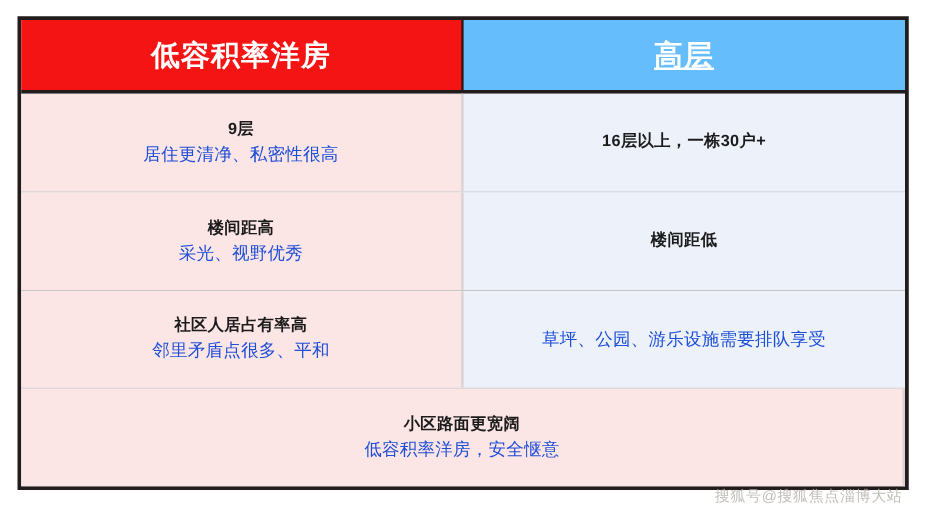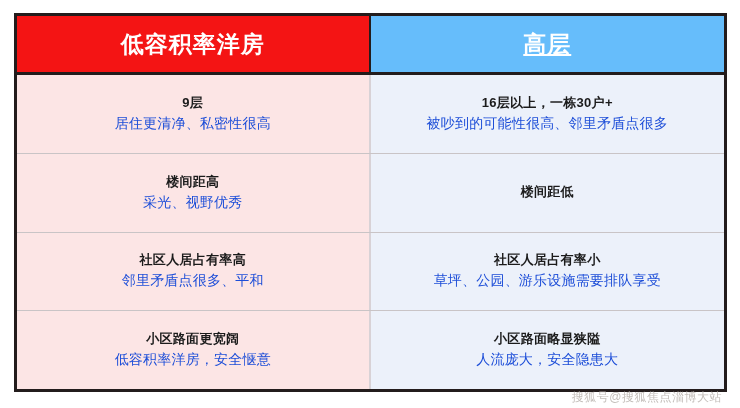--- a/index.html
+++ b/index.html
@@ -132,52 +132,46 @@
 
   <div class="table-body">
 
     <div class="table-row">
       <div class="body-cell left">
         <div class="cell-title">9层</div>
         <div class="cell-sub">居住更清净、私密性很高</div>
       </div>
       <div class="body-cell right">
         <div class="cell-title">16层以上，一栋30户+</div>
-        <div class="cell-sub">被吵到的可能性很高、邻里矛盾点很多</div>
       </div>
     </div>
 
     <div class="table-row">
       <div class="body-cell left">
         <div class="cell-title">楼间距高</div>
         <div class="cell-sub">采光、视野优秀</div>
       </div>
       <div class="body-cell right">
         <div class="cell-title">楼间距低</div>
       </div>
     </div>
 
     <div class="table-row">
       <div class="body-cell left">
         <div class="cell-title">社区人居占有率高</div>
         <div class="cell-sub">邻里矛盾点很多、平和</div>
       </div>
       <div class="body-cell right">
-        <div class="cell-title">社区人居占有率小</div>
         <div class="cell-sub">草坪、公园、游乐设施需要排队享受</div>
       </div>
     </div>
 
     <div class="table-row">
       <div class="body-cell left">
         <div class="cell-title">小区路面更宽阔</div>
         <div class="cell-sub">低容积率洋房，安全惬意</div>
       </div>
-      <div class="body-cell right">
-        <div class="cell-title">小区路面略显狭隘</div>
-        <div class="cell-sub">人流庞大，安全隐患大</div>
-      </div>
     </div>
 
   </div>
 </div>
 
 <div class="watermark">搜狐号@搜狐焦点淄博大站</div>
 
 </body></html>

